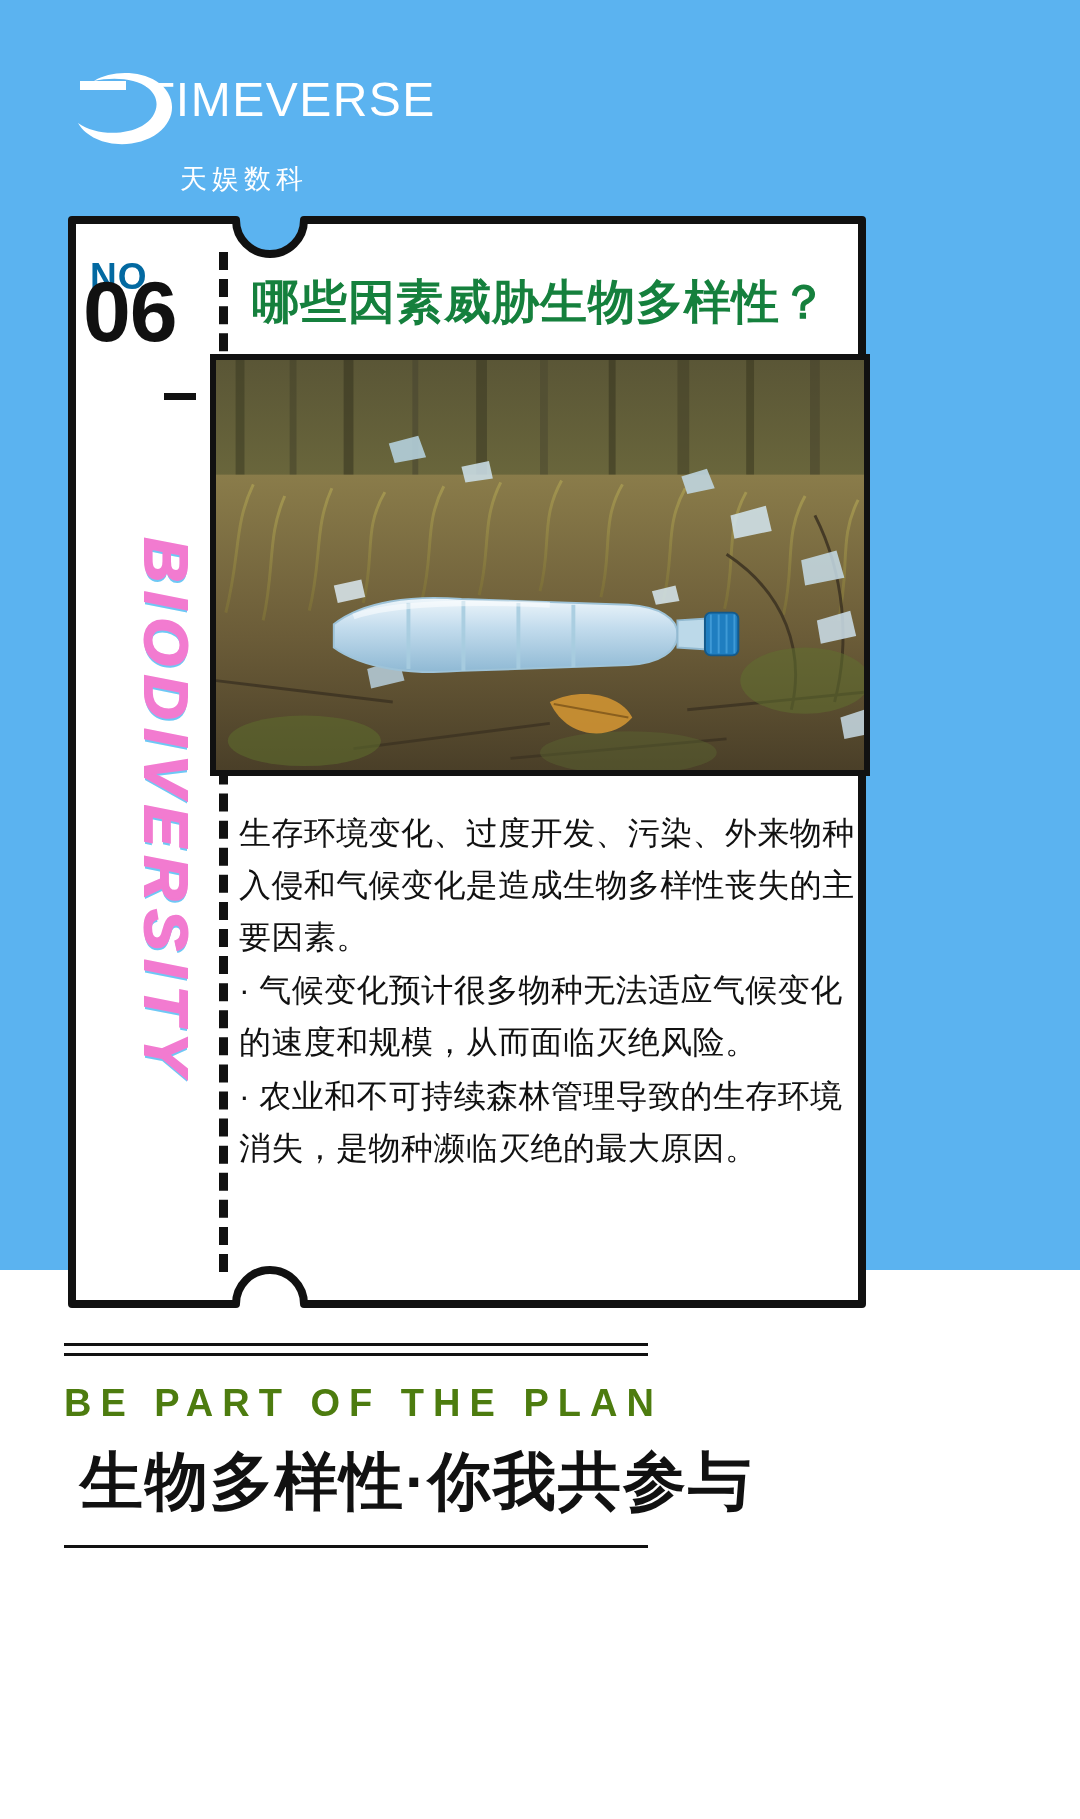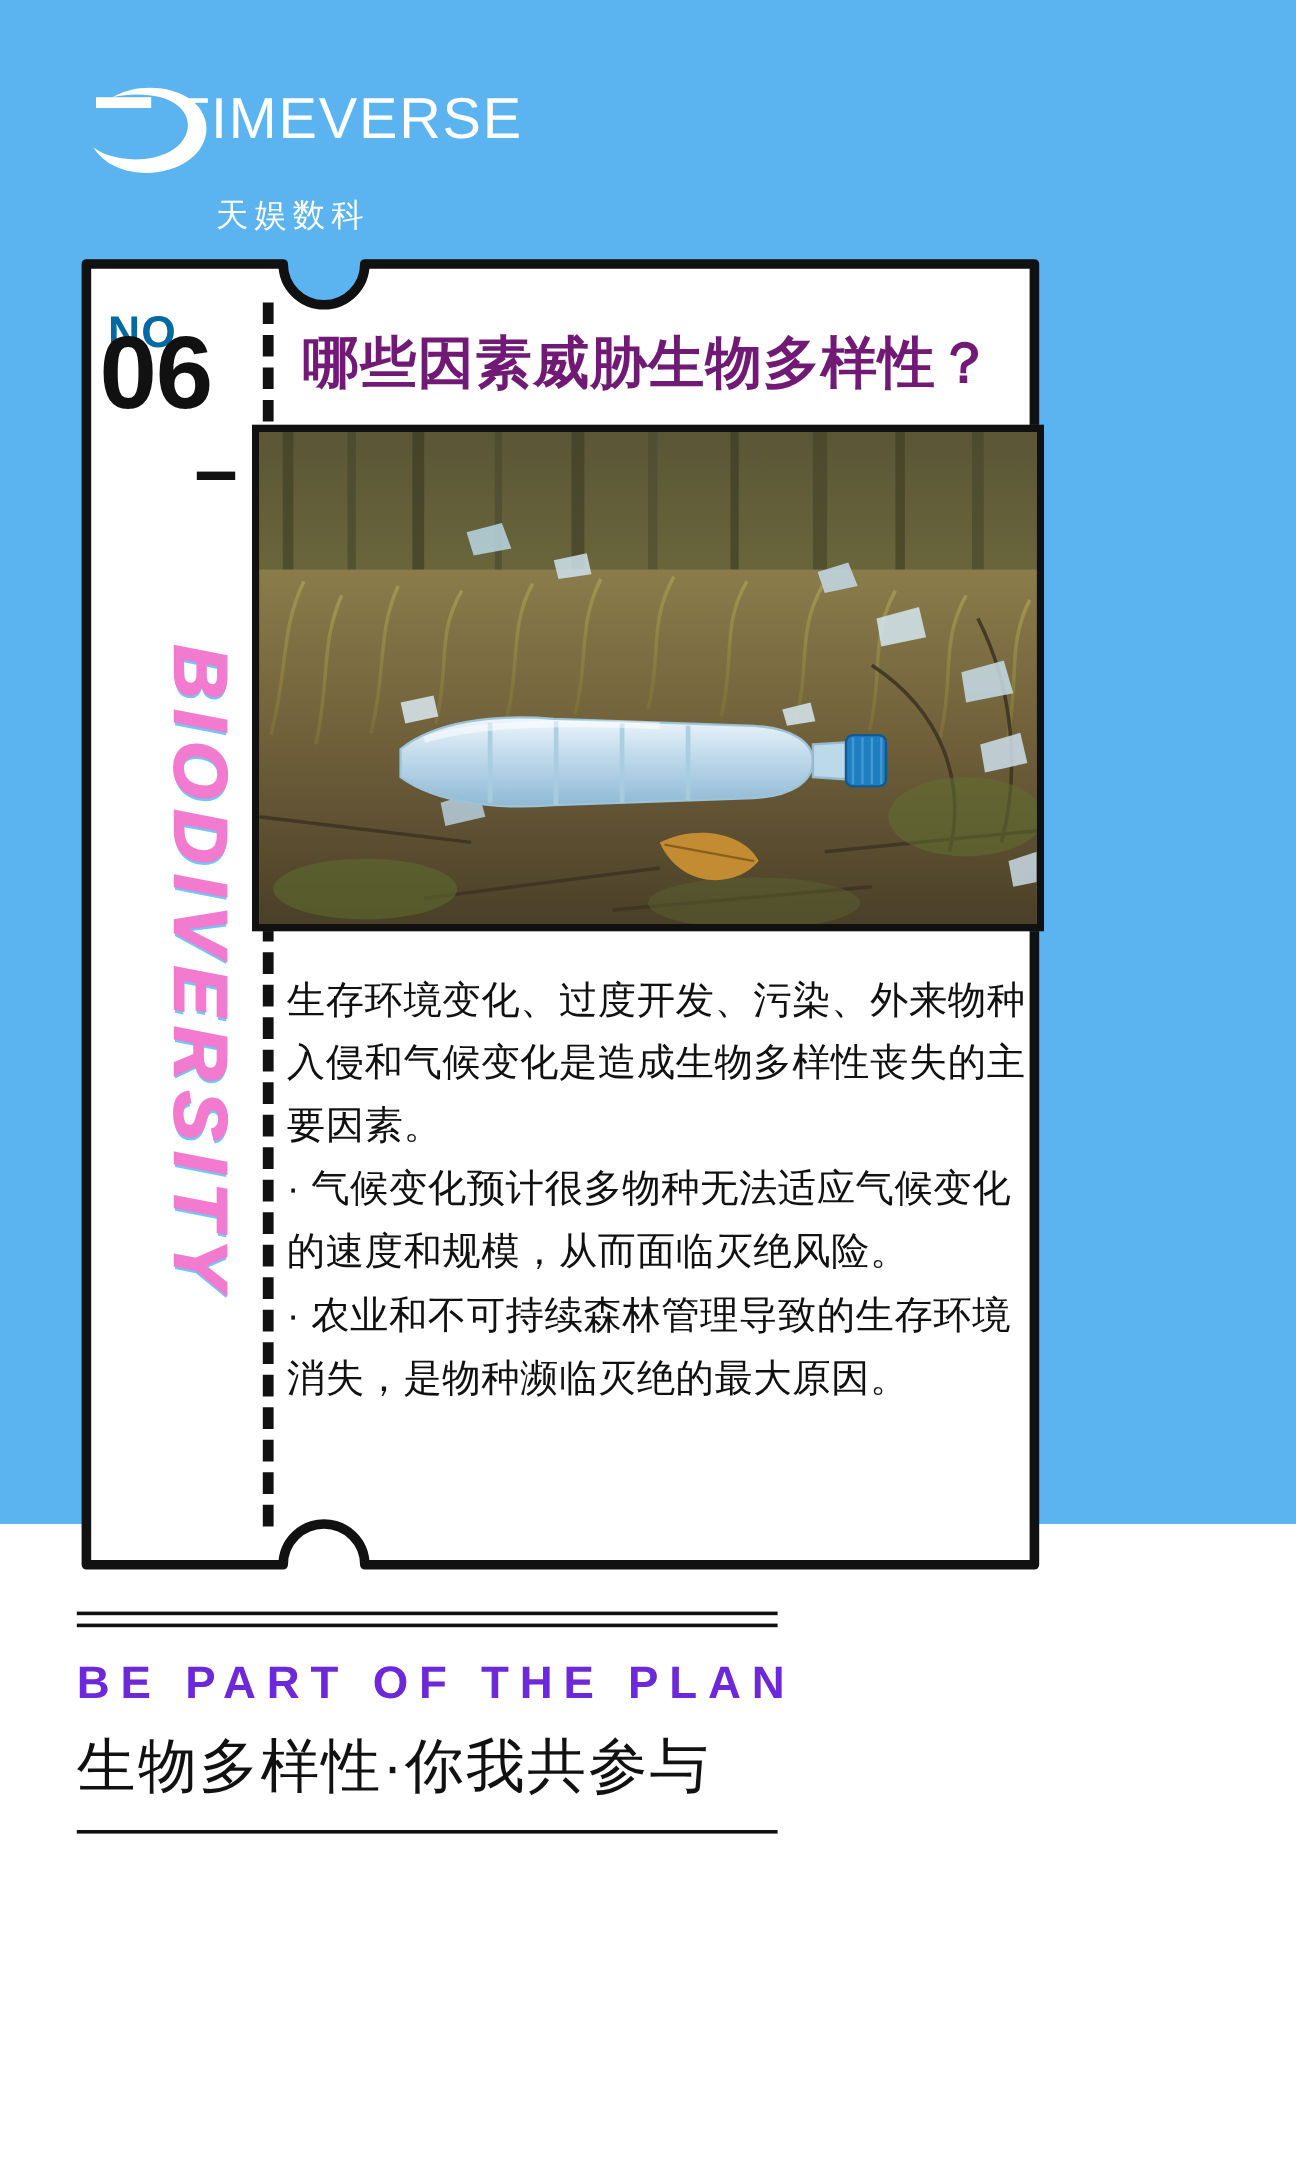--- a/index.html
+++ b/index.html
@@ -148,21 +148,21 @@
     left: 180px;
     top: 36px;
     width: 615px;
     height: 108px;
     display: flex;
     align-items: center;
   }
   #title-text {
     font-size: 47px;
     font-weight: bold;
-    color: #701a75;
+    color: #15803d;
     letter-spacing: 1px;
     padding-left: 8px;
     text-align: right;
   }
 
   
   #photo-frame {
     position: absolute;
     left: 146px;
     top: 142px;
@@ -209,31 +209,32 @@
     background: #111111;
   }
   .footer-rule.double {
     margin-bottom: 7px;
   }
   #footer-en {
     margin-top: 26px;
     font-size: 38px;
     font-weight: bold;
     letter-spacing: 9px;
-    color: #6d28d9;
+    color: #4d7c0f;
     white-space: nowrap;
   }
   #footer-cn {
     margin-top: 14px;
     margin-bottom: 20px;
-    font-size: 49px;
-    font-weight: normal;
+    font-size: 63px;
+    font-weight: bold;
     letter-spacing: 2px;
     color: #111111;
     white-space: nowrap;
+    margin-left: 16px;
   }
 </style>
 </head>
 <body>
 
 <div id="bg-blue"></div>
 <div id="bg-white"></div>
 
 <div id="logo-block">
   <svg id="logo-swoosh" viewBox="0 0 112 92">

